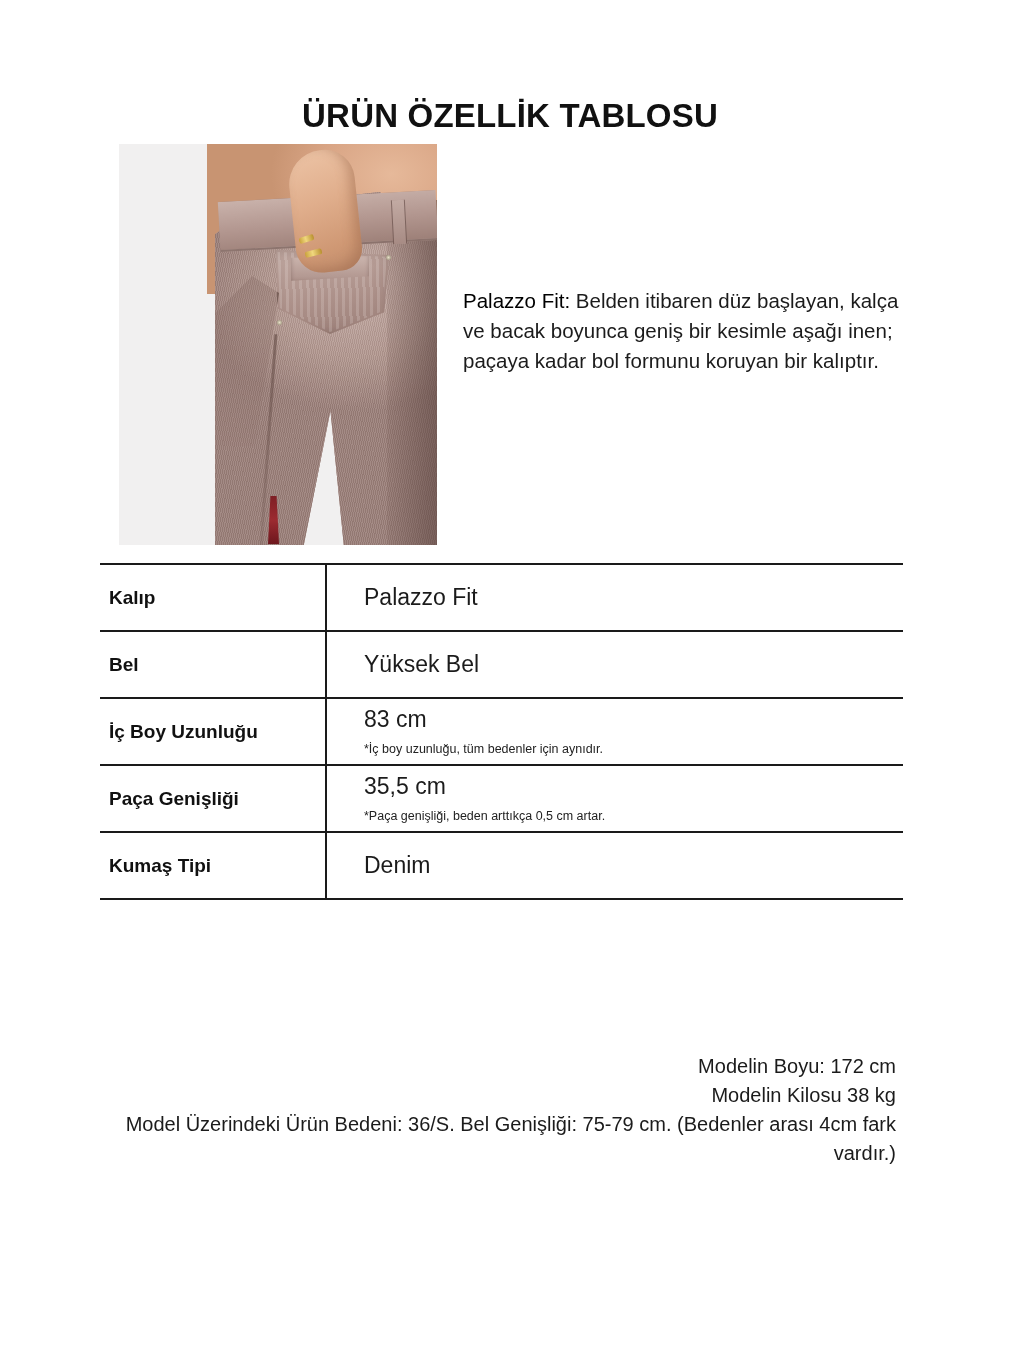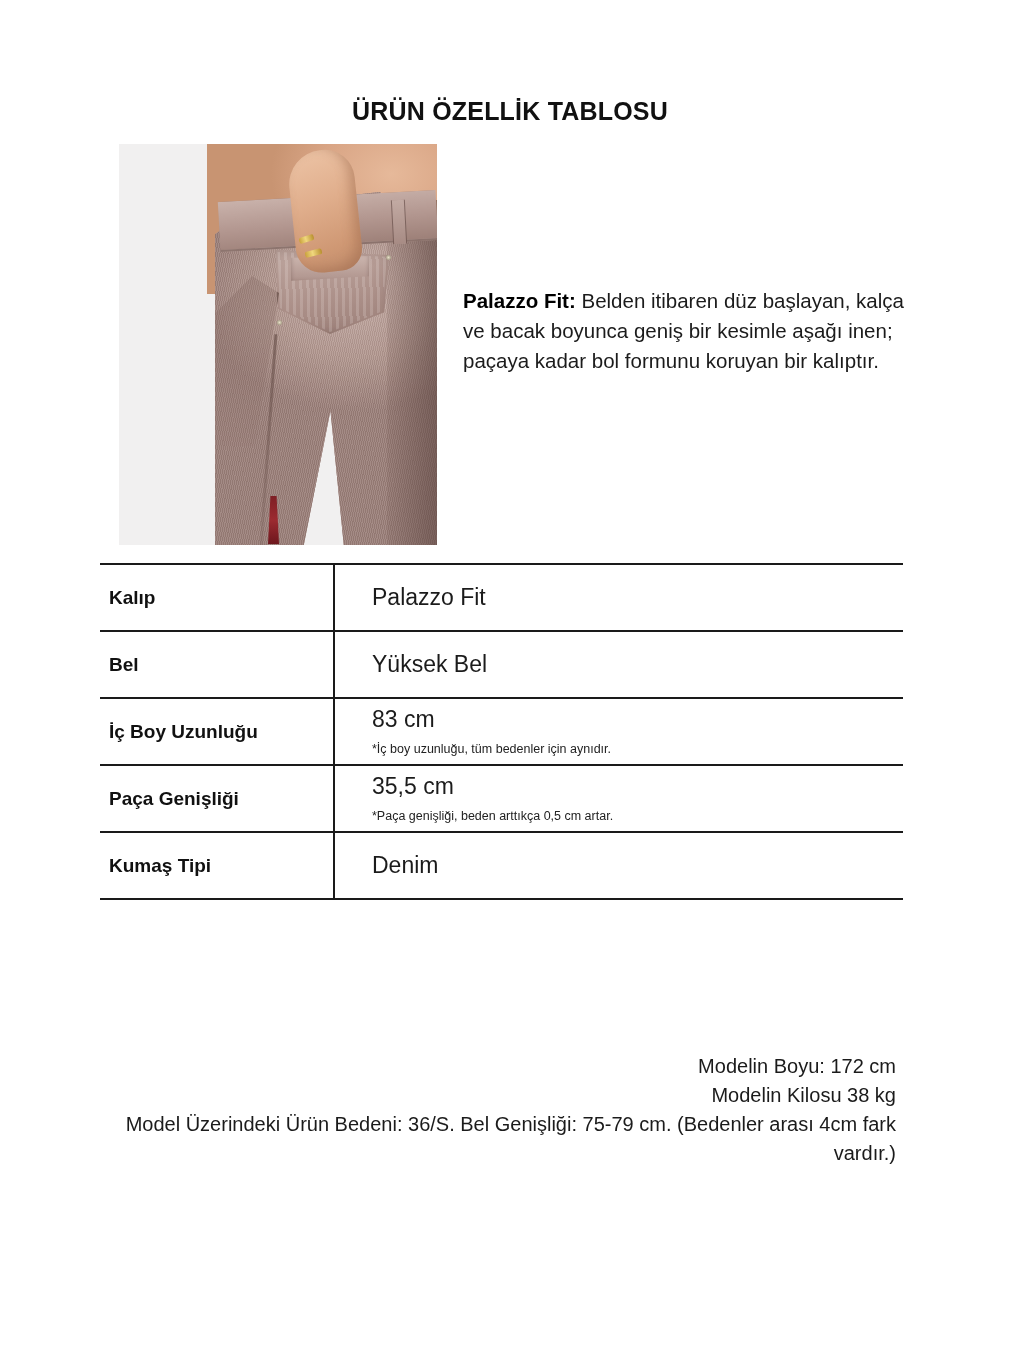--- a/index.html
+++ b/index.html
@@ -16,21 +16,21 @@
     overflow: hidden;
   }
 
   
   .page-title {
     position: absolute;
     left: 0;
     top: 98px;
     width: 1020px;
     text-align: center;
-    font-size: 25px;
+    font-size: 33px;
     font-weight: 700;
     letter-spacing: 0.2px;
     color: #111111;
     line-height: 1.1;
   }
 
   
   .product-photo {
     position: absolute;
     left: 119px;
@@ -181,21 +181,21 @@
     position: absolute;
     left: 463px;
     top: 286px;
     width: 452px;
     font-size: 20.5px;
     line-height: 30px;
     color: #1b1b1b;
     font-weight: 400;
   }
   .description .lead {
-    font-weight: 700;
+    font-weight: 400;
     color: #000000;
   }
 
   
   .spec-table {
     position: absolute;
     left: 100px;
     top: 563px;
     width: 803px;
     border-collapse: collapse;
@@ -204,21 +204,21 @@
   .spec-table tr {
     height: 67px;
   }
   .spec-table td {
     vertical-align: middle;
     padding: 0;
   }
   .spec-table .col-label {
     width: 208px;
     padding-left: 9px;
-    padding-right: 16px;
+    padding-right: 8px;
     font-size: 19px;
     font-weight: 700;
     color: #111111;
     border-bottom: 2.5px solid #1a1a1a;
     border-top: 2.5px solid #1a1a1a;
   }
   .spec-table .col-value {
     padding-left: 37px;
     border-bottom: 2.5px solid #1a1a1a;
     border-top: 2.5px solid #1a1a1a;

